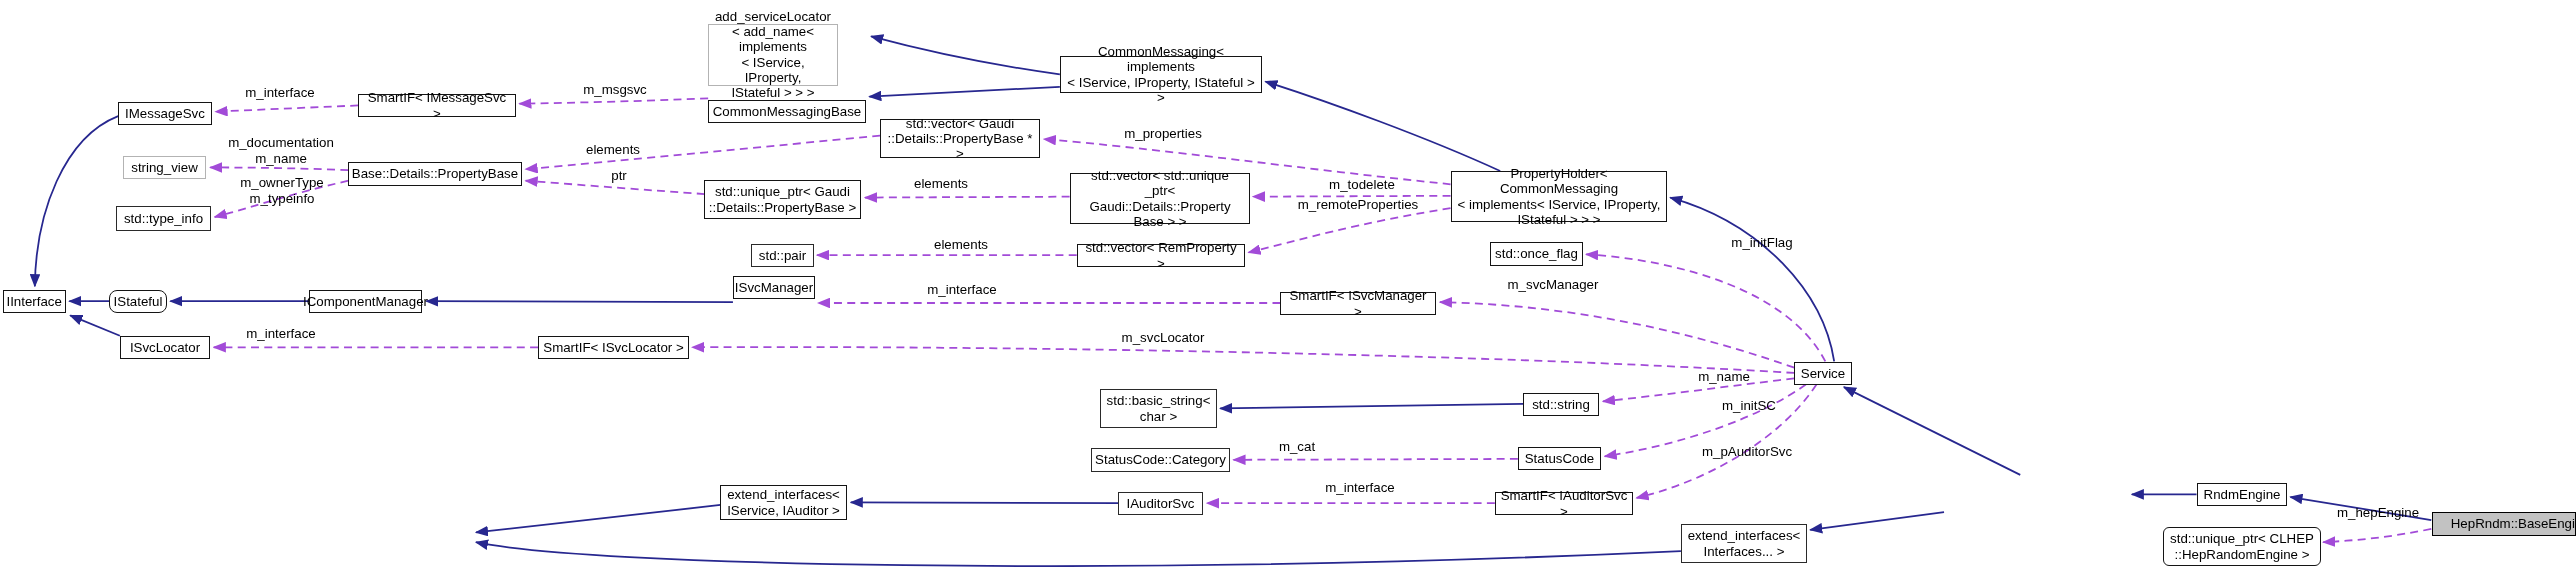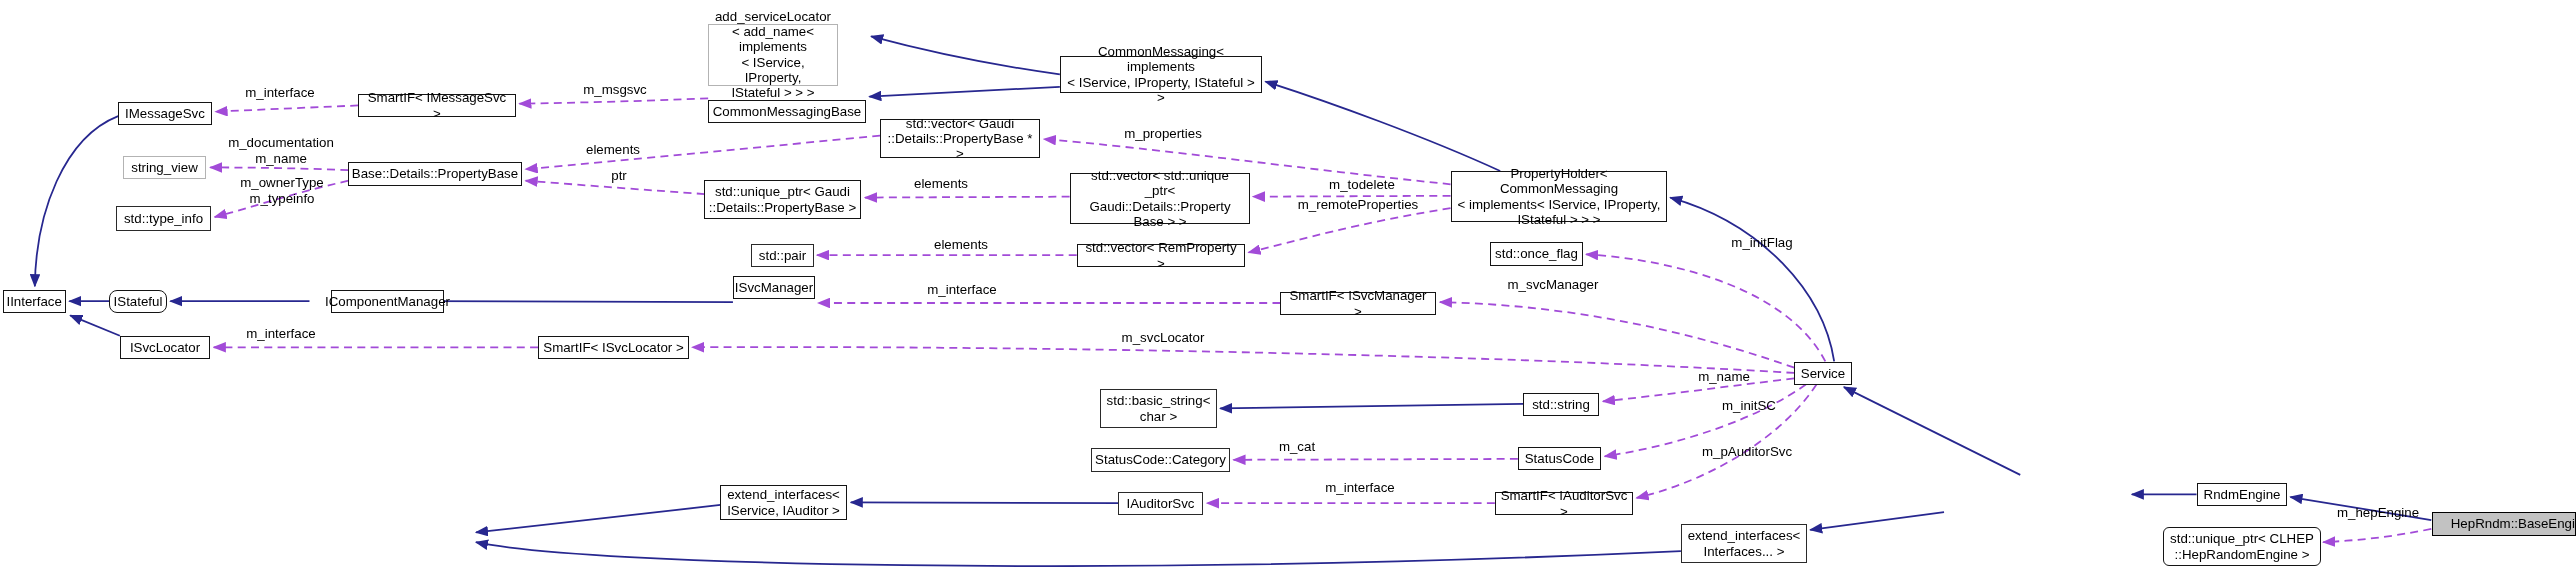--- a/index.html
+++ b/index.html
@@ -99,21 +99,21 @@
 _ptr&lt; Gaudi::Details::Property
 Base &gt; &gt;</div>
   <div class="node n-black" style="left:1451px;top:171px;width:216px;height:51px;">PropertyHolder&lt; CommonMessaging
 &lt; implements&lt; IService, IProperty,
 IStateful &gt; &gt; &gt;</div>
   <div class="node n-bold" style="left:751px;top:244px;width:63px;height:23px;">std::pair</div>
   <div class="node n-black" style="left:1077px;top:244px;width:168px;height:23px;">std::vector&lt; RemProperty &gt;</div>
   <div class="node n-black" style="left:1490px;top:242px;width:93px;height:24px;">std::once_flag</div>
   <div class="node n-black" style="left:2.7px;top:290px;width:63px;height:23px;">IInterface</div>
   <div class="node n-black" style="left:109px;top:290px;width:58px;height:23px;border-radius:8px;">IStateful</div>
-  <div class="node n-black" style="left:309px;top:290px;width:113px;height:23px;margin-left:22px;">IComponentManager</div>
+  <div class="node n-black" style="left:309px;top:290px;width:113px;height:23px;">IComponentManager</div>
   <div class="node n-black" style="left:733px;top:276px;width:82px;height:23px;">ISvcManager</div>
   <div class="node n-black" style="left:1280px;top:292px;width:156px;height:23px;">SmartIF&lt; ISvcManager &gt;</div>
   <div class="node n-black" style="left:120px;top:336px;width:90px;height:23px;">ISvcLocator</div>
   <div class="node n-black" style="left:538px;top:336px;width:151px;height:23px;">SmartIF&lt; ISvcLocator &gt;</div>
   <div class="node n-black" style="left:1794px;top:362px;width:58px;height:23px;">Service</div>
   <div class="node n-bold" style="left:1100px;top:389px;width:117px;height:39px;">std::basic_string&lt;
 char &gt;</div>
   <div class="node n-black" style="left:1523px;top:393px;width:76px;height:23px;">std::string</div>
   <div class="node n-bold" style="left:1091px;top:448px;width:139px;height:24px;">StatusCode::Category</div>
   <div class="node n-black" style="left:1518px;top:447px;width:83px;height:23px;">StatusCode</div>

